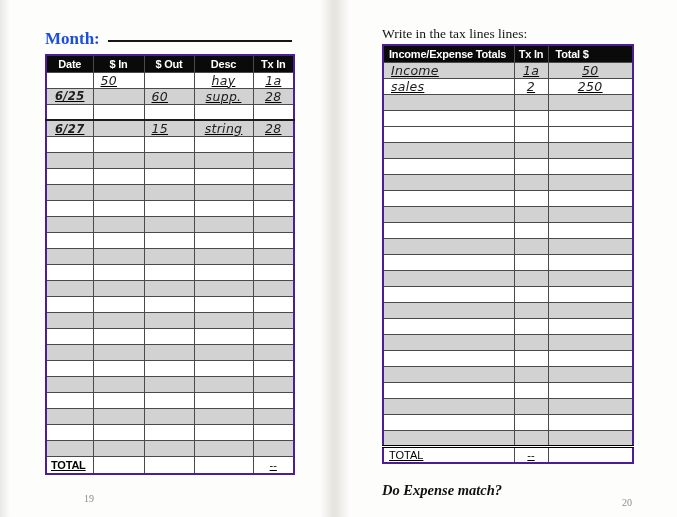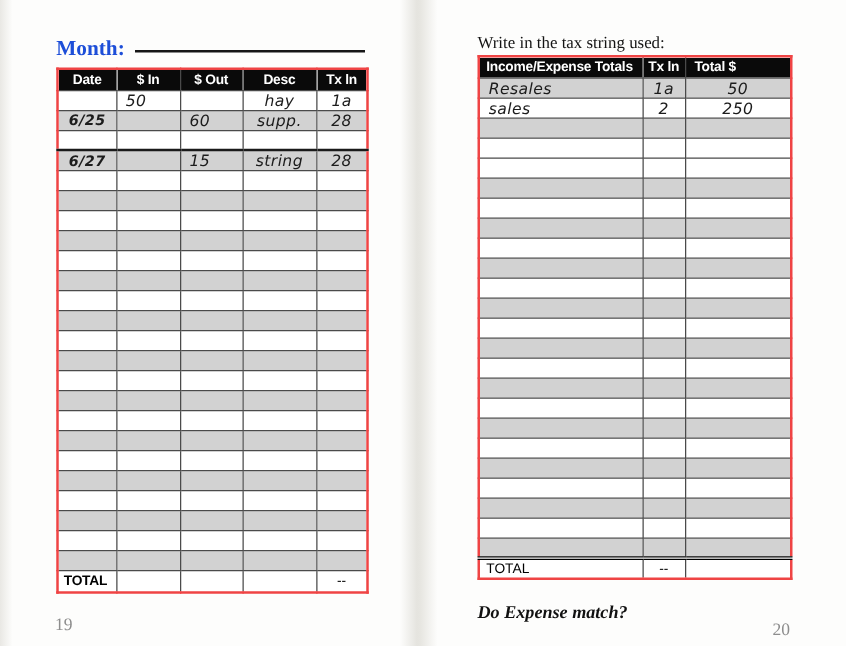--- a/index.html
+++ b/index.html
@@ -27,28 +27,29 @@
   }
   .instruction{
     position:absolute;left:382px;top:26px;
     font-family:"Liberation Serif",serif;font-size:13.5px;color:#141414;
   }
   .footer-question{
     position:absolute;left:382px;top:482px;
     font-family:"Liberation Serif",serif;font-weight:bold;font-style:italic;font-size:14.5px;color:#111;
   }
   .page-num{
-    position:absolute;font-family:"Liberation Serif",serif;font-size:14px;color:#8d8d8d;
+    position:absolute;font-family:"Liberation Serif",serif;font-size:10px;color:#8d8d8d;margin-left:40px;
   }
   .page-num.left{left:44px;top:493px;}
   .page-num.right{right:45px;top:497px;}
 
   table{
     position:absolute;border-collapse:collapse;table-layout:fixed;
-    border:2px solid #ef4444;
+    border:2px solid #4c1d95;
+    text-decoration:underline;
   }
   #left-table{left:45px;top:54px;width:248px;border-radius:28px;}
   #right-table{left:382px;top:44px;width:250px;}
   th,td{
     border:1px solid #4a4a4a;padding:0;overflow:hidden;white-space:nowrap;
     height:16px;box-sizing:border-box;
   }
   th{
     background:#0a0a0a;color:#ffffff;
     font-family:"Liberation Sans",sans-serif;font-weight:bold;font-size:11px;
@@ -285,38 +286,38 @@
       <td></td>
       <td></td>
       <td></td>
       <td>--</td>
     </tr>
   </tfoot>
 </table>
 
 <div class="page-num left">19</div>
 
-<div class="instruction">Write in the tax string used:</div>
+<div class="instruction">Write in the tax lines lines:</div>
 
 <table id="right-table">
   <colgroup>
     <col style="width:131px">
       <col style="width:34px">
       <col style="width:85px">
   </colgroup>
   <thead>
     <tr>
       <th>Income/Expense Totals</th>
       <th>Tx ln</th>
       <th>Total $</th>
     </tr>
   </thead>
   <tbody id="right-tbody">
       <tr class="gray">
-        <td class="hand">Resales</td>
+        <td class="hand">Income</td>
         <td class="hand">1a</td>
         <td class="hand">50</td>
       </tr>
       <tr class="white">
         <td class="hand">sales</td>
         <td class="hand">2</td>
         <td class="hand">250</td>
       </tr>
       <tr class="gray">
         <td class="hand"></td>

